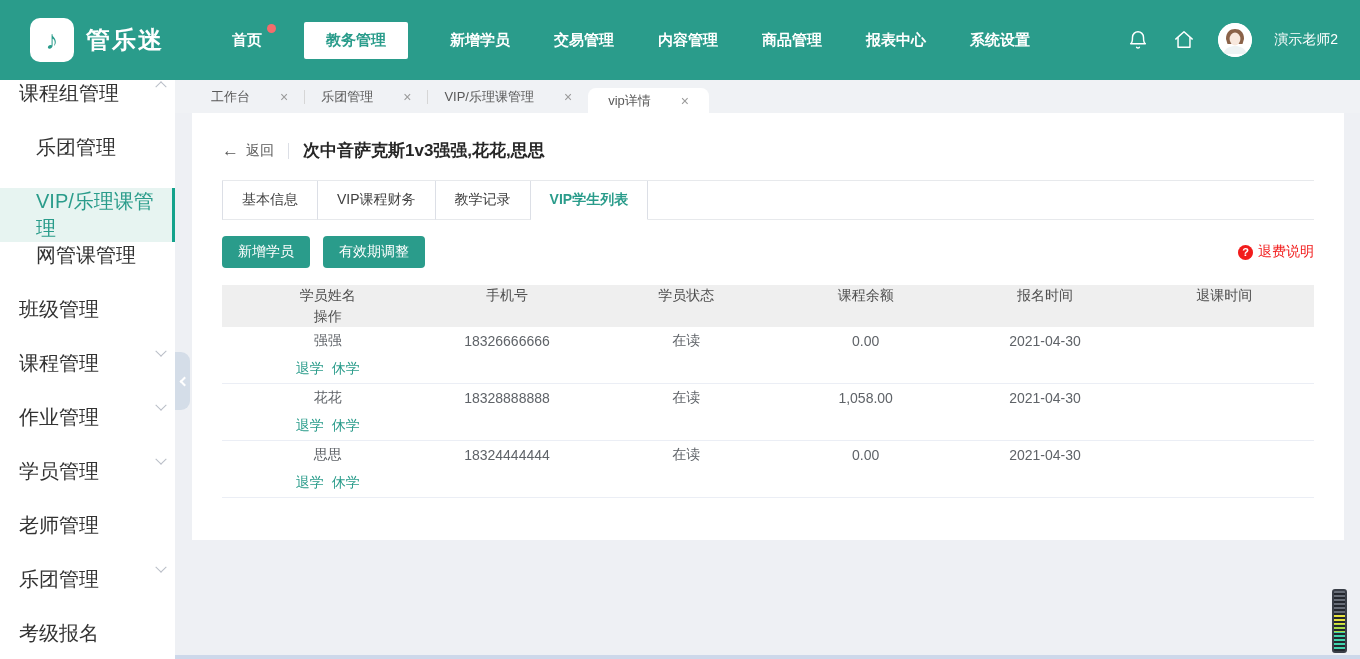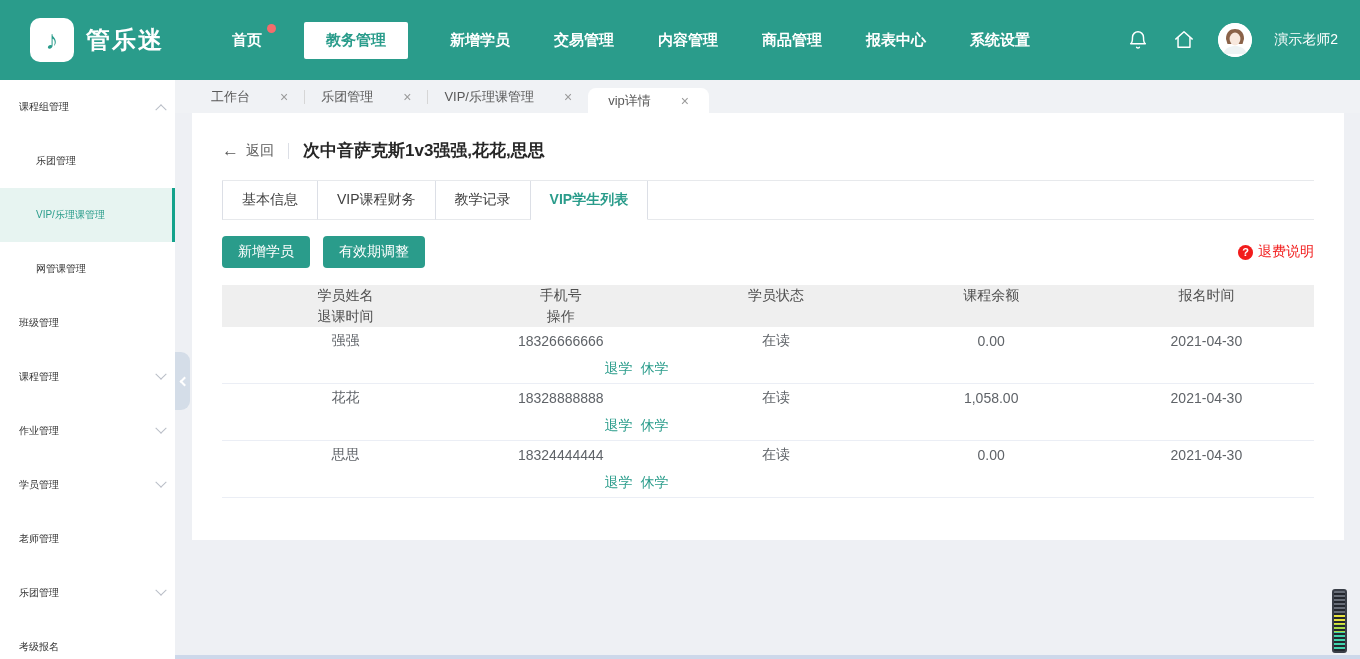--- a/index.html
+++ b/index.html
@@ -19,21 +19,21 @@
   .top-right { margin-left:auto; display:flex; align-items:center; gap:22px; }
   .top-icon { width:24px; height:24px; display:flex; align-items:center; justify-content:center; cursor:pointer; }
   .avatar { width:34px; height:34px; border-radius:50%; background:#fff; overflow:hidden; display:flex; align-items:center; justify-content:center; cursor:pointer; }
   .user-name { color:#fff; font-size:14px; cursor:pointer; }
 
   
   .body-row { flex:1; display:flex; min-height:0; }
 
   
   .sidebar { position:relative; width:175px; background:#fff; flex:0 0 auto; z-index:2; }
-  .side-item { height:54px; display:flex; align-items:center; padding:0 10px 0 19px; font-size:10px; color:#333; cursor:pointer; }
+  .side-item { height:54px; display:flex; padding:0 10px 0 19px; font-size:20px; color:#333; cursor:pointer; }
   .side-item.sub { padding-left:36px; }
   .side-item.active { background:#e7f4f1; color:#2a9c8b; border-right:3px solid #14a28c; padding-right:15px; }
   .chev { width:8px; height:8px; border-right:1.5px solid #b9bec7; border-bottom:1.5px solid #b9bec7; margin-left:auto; flex:0 0 auto; }
   .chev.up { transform:rotate(-135deg) translate(-2px,-2px); }
   .chev.down { transform:rotate(45deg) translate(-2px,-2px); }
   .collapse-handle { position:absolute; left:175px; top:272px; width:15px; height:58px; background:#d4dde8; border-radius:0 9px 9px 0; display:flex; align-items:center; justify-content:center; cursor:pointer; }
   .chev-left { width:7px; height:7px; border-left:2px solid #fff; border-bottom:2px solid #fff; transform:rotate(45deg); margin-left:3px; }
 
   
   .content { flex:1; display:flex; flex-direction:column; background:#eef0f4; min-width:0; }
@@ -54,24 +54,24 @@
   .ctab { height:39px; margin-bottom:-1px; display:flex; align-items:center; padding:0 19px; background:#fff; border-right:1px solid #dcdfe6; border-bottom:1px solid #e7e9ec; font-size:14px; color:#404040; cursor:pointer; white-space:nowrap; }
   .ctab:first-child { border-left:1px solid #dcdfe6; }
   .ctab.active { color:#2a9c8b; font-weight:bold; border-bottom-color:#fff; }
 
   .toolbar { margin-top:16px; display:flex; align-items:center; }
   .btn { height:32px; padding:0 16px; background:#2a9c8b; color:#fff; border:none; border-radius:4px; font-size:14px; font-family:inherit; cursor:pointer; margin-right:13px; }
   .refund { margin-left:auto; display:flex; align-items:center; gap:5px; color:#f21c1c; font-size:14px; cursor:pointer; }
   .help-badge { width:15px; height:15px; border-radius:50%; background:#f21c1c; color:#fff; font-size:11px; font-weight:bold; display:flex; align-items:center; justify-content:center; line-height:1; }
 
   .table { margin-top:17px; width:100%; }
-  .trow { display:grid; grid-template-columns:repeat(5,1fr); align-items:center; text-align:center;padding-left:16px; }
+  .trow { display:grid; grid-template-columns:repeat(6,1fr); align-items:center; text-align:center;padding-left:16px; }
   .trow.head { background:#efefef; height:42px; font-weight:500; color:#4f4f4f; font-size:14px; }
   .trow.data { height:57px; border-bottom:1px solid #ebeef5; color:#5f6368; font-size:14px; background:#fff; }
-  .actions { display:flex; justify-content:flex-end; gap:8px; }
+  .actions { display:flex; justify-content:center; gap:8px; }
   .tlink { color:#2a9c8b; cursor:pointer; white-space:nowrap; }
 
   
   .level-meter { position:absolute; right:13px; bottom:6px; width:15px; height:64px; border-radius:3px; background-color:#23272e; border:2px solid #3a3f48;
     background-image:
       repeating-linear-gradient(180deg, rgba(35,39,46,0) 0 2.2px, #23272e 2.2px 4px),
       linear-gradient(180deg, #676d77 0%, #676d77 38%, #e6e23e 38%, #e6e23e 55%, #a8dc46 55%, #a8dc46 68%, #41d3ac 68%, #41d3ac 100%);
   }
   .hscrollbar { position:absolute; left:0; right:0; bottom:0; height:4px; background:#cdd8ea; }
 </style>

